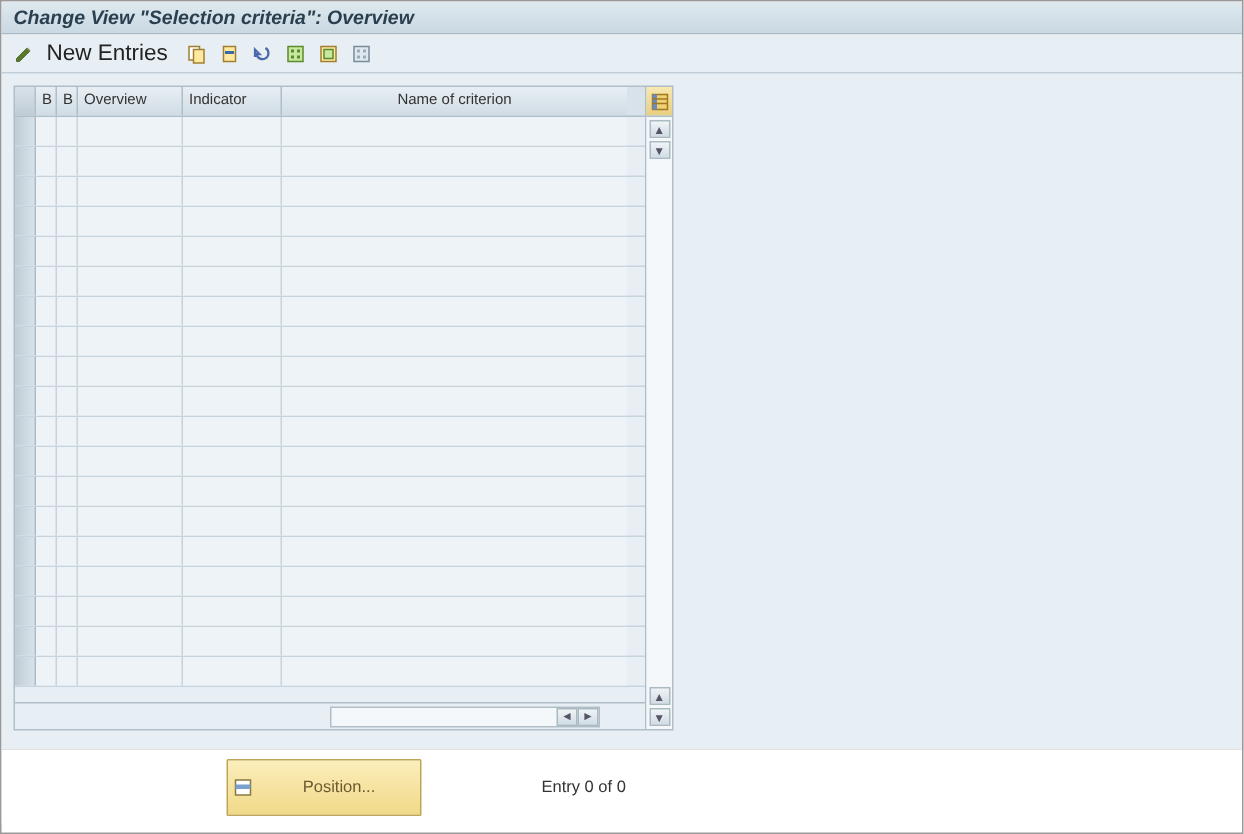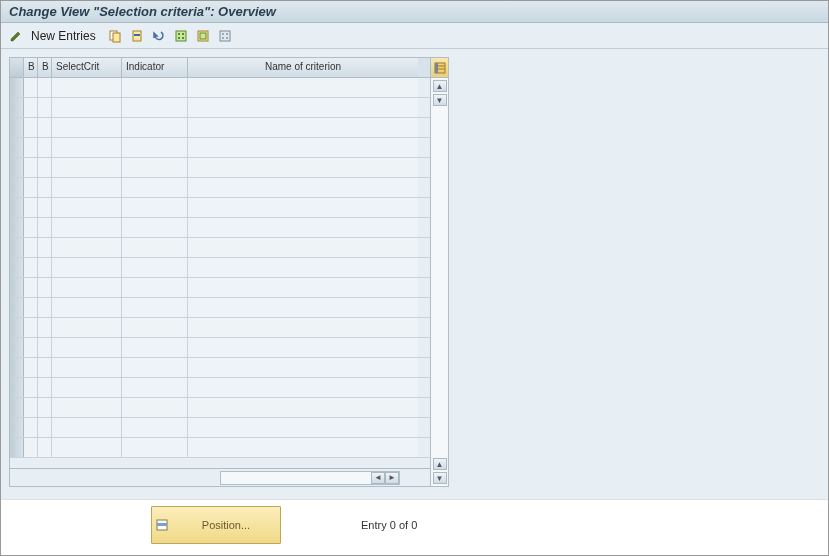--- a/index.html
+++ b/index.html
@@ -39,21 +39,21 @@
     .tb-icon {
       width: 18px;
       height: 18px;
       display: inline-flex;
       align-items: center;
       justify-content: center;
       cursor: pointer;
       border-radius: 2px;
     }
     .new-entries {
-      font-size: 12px;
+      font-size: 15px;
       color: #222;
       padding: 0 6px 0 2px;
       cursor: pointer;
       text-align: center;
     }
     .watermark {
       position: absolute;
       left: 280px;
       top: 3px;
       font-size: 14px;
@@ -269,21 +269,21 @@
   </span>
 </div>
 
 <div class="content-area">
   <div class="table-frame">
     <div class="table-body">
       <div class="grid-header">
         <div class="hcell rowsel-h col-sel"></div>
         <div class="hcell col-b1">B</div>
         <div class="hcell col-b2">B</div>
-        <div class="hcell col-ind">SelectCrit</div>
+        <div class="hcell col-ind">Overview</div>
         <div class="hcell col-sc">Indicator</div>
         <div class="hcell col-noc" style="border-right:none">Name of criterion</div>
       </div>
       <div class="grid-rows" id="grid-rows">
           <div class="grow">
             <div class="gcell rowsel col-sel"></div>
             <div class="gcell col-b1"></div>
             <div class="gcell col-b2"></div>
             <div class="gcell col-ind"></div>
             <div class="gcell col-sc"></div>

